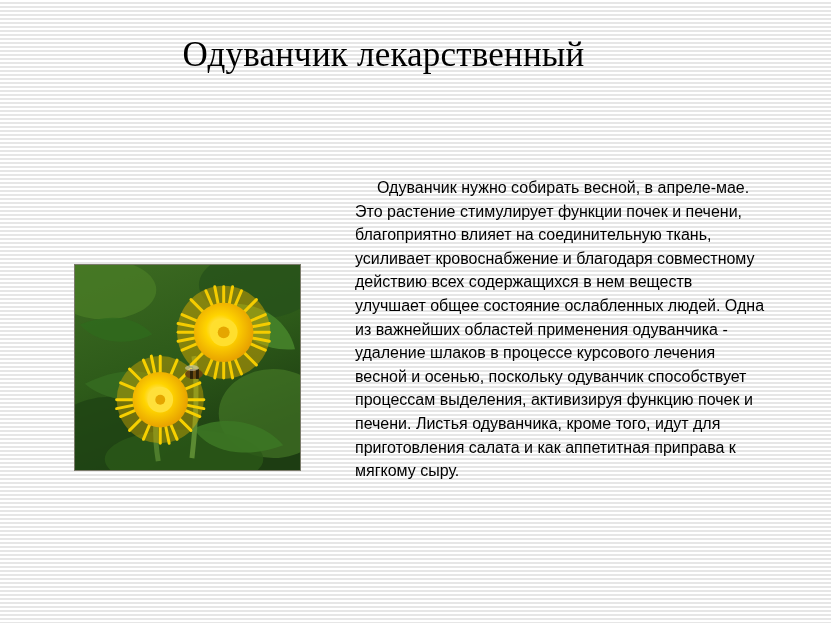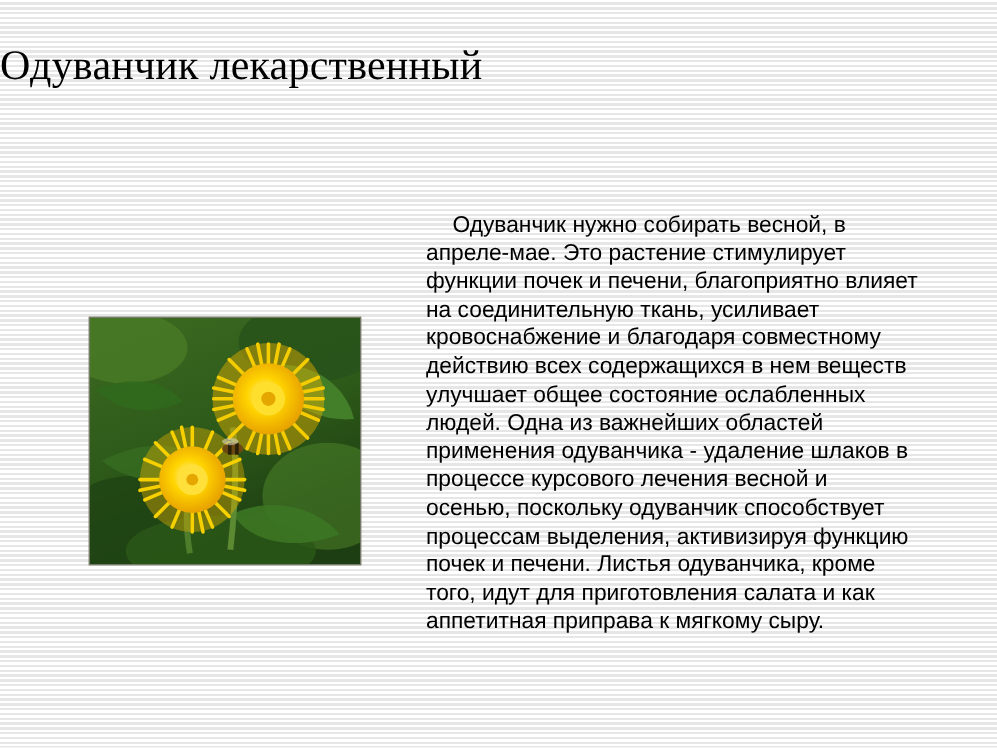--- a/index.html
+++ b/index.html
@@ -26,21 +26,21 @@
       #e6e6e6 2px,
       #e6e6e6 4px
     );
     overflow: hidden;
   }
   .slide-title {
     position: absolute;
     top: 34px;
     left: 0;
     width: 767px;
-    text-align: left;
+    text-align: center;
     font-family: "Liberation Serif", serif;
     font-size: 35px;
     line-height: 42px;
     color: #000000;
     letter-spacing: 0.2px;
   }
   .photo {
     position: absolute;
     left: 74px;
     top: 264px;
@@ -55,21 +55,21 @@
     display: block;
     width: 100%;
     height: 100%;
   }
   .body-text {
     position: absolute;
     left: 355px;
     top: 176px;
     width: 410px;
     font-family: "Liberation Sans", sans-serif;
-    font-size: 19px;
+    font-size: 16px;
     line-height: 23.6px;
     color: #000000;
     text-indent: 22px;
     text-align: left;
     white-space: pre-wrap;
   }
 </style>
 </head>
 <body>
 

